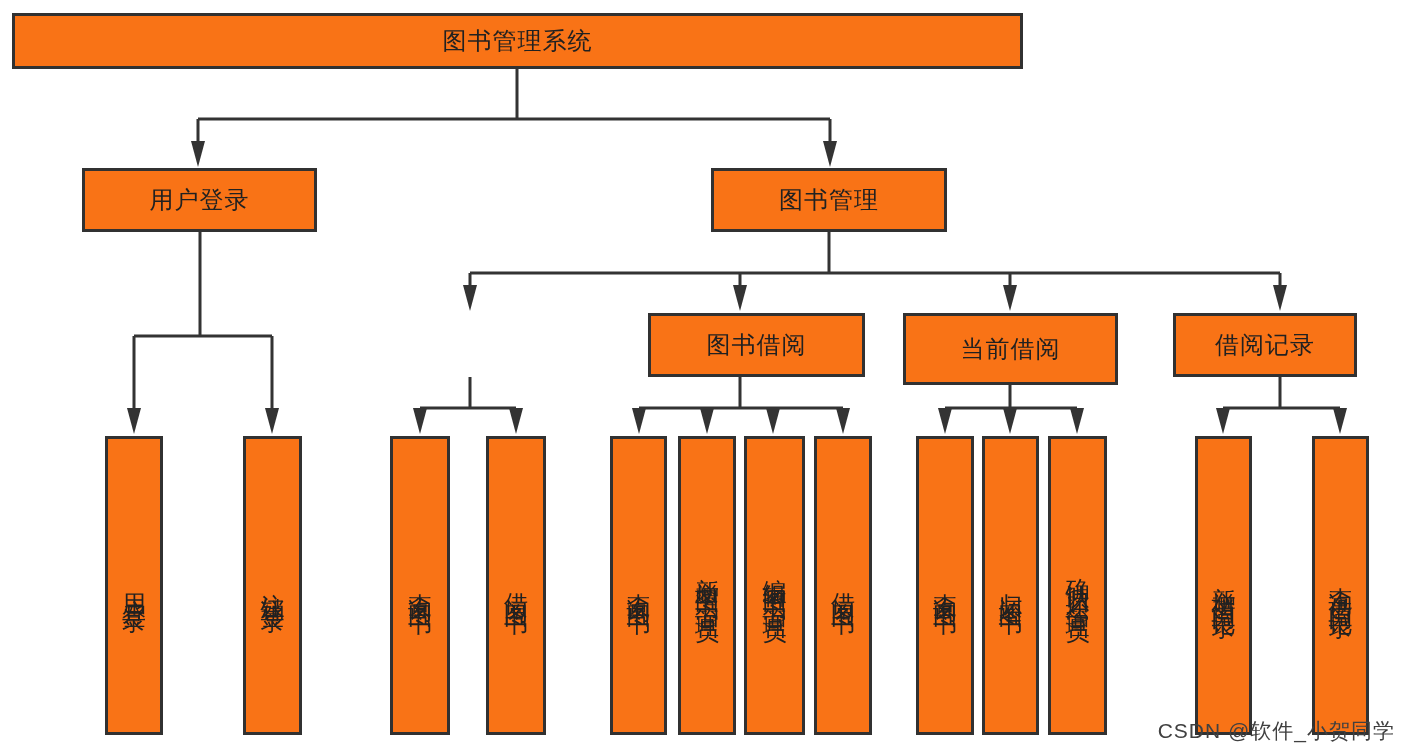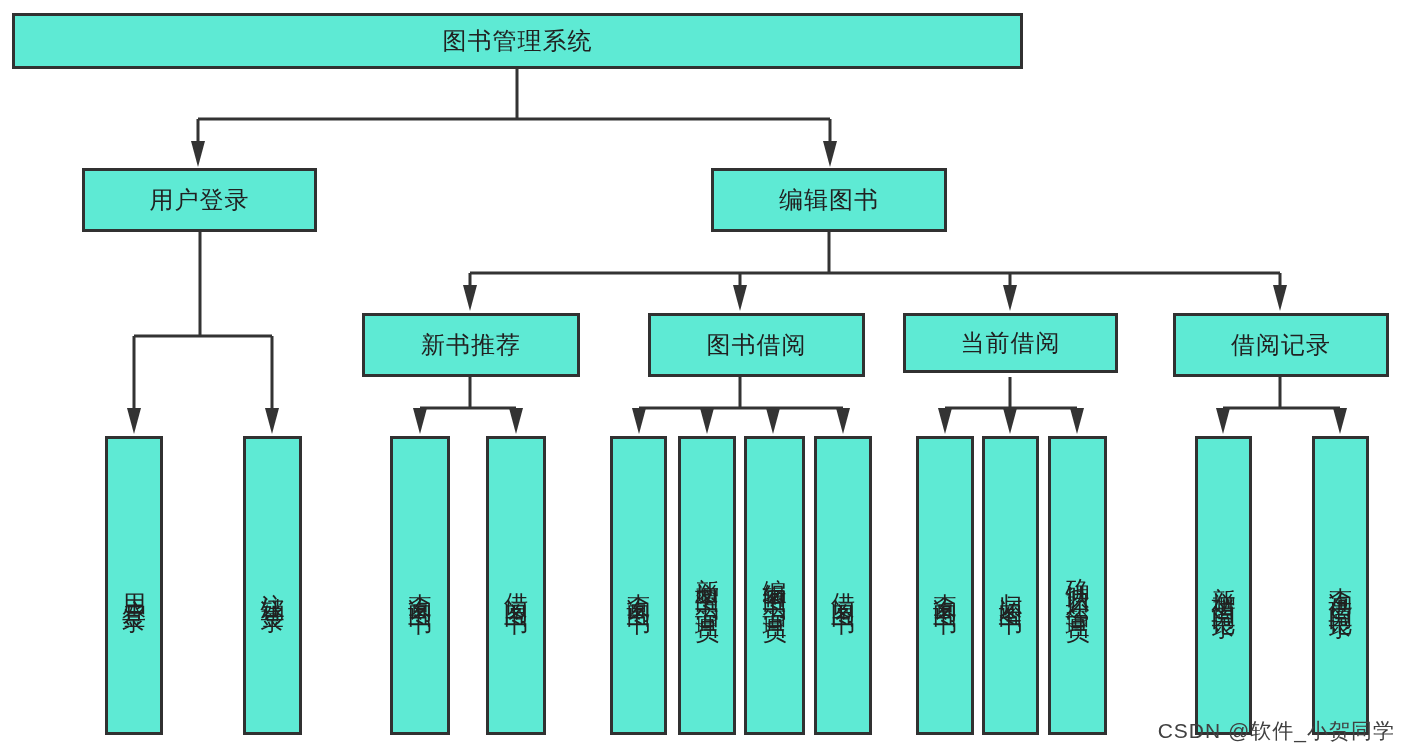--- a/index.html
+++ b/index.html
@@ -2,21 +2,21 @@
 <html><head>
 <meta charset="utf-8">
 <style>
   html,body{margin:0;padding:0;background:#fff;}
   .canvas{
     position:relative;width:1405px;height:747px;background:#ffffff;
     font-family:"Liberation Sans",sans-serif;overflow:hidden;
   }
   .box{
     position:absolute;box-sizing:border-box;
-    border:3px solid #313131;background:#5eead4;
+    border:3px solid #313131;background:#f97316;
     display:flex;align-items:center;justify-content:center;
     color:#212121;
   }
   .hbox{font-size:24px;letter-spacing:1px;white-space:nowrap;}
   .vbox{
     writing-mode:vertical-rl;text-orientation:mixed;
     font-size:24px;letter-spacing:6px;line-height:1;text-align:center;
   }
   .connectors{position:absolute;left:0;top:0;pointer-events:none;}
   .watermark{
@@ -57,26 +57,25 @@
       <polygon points="1003,408 1017,408 1010,434"></polygon>
       <polygon points="1070,408 1084,408 1077,434"></polygon>
       <polygon points="1216,408 1230,408 1223,434"></polygon>
       <polygon points="1333,408 1347,408 1340,434"></polygon>
     </g>
   </svg>
 
   <div class="box hbox" style="left:12px;top:13px;width:1011px;height:56px;">图书管理系统</div>
 
   <div class="box hbox" style="left:82px;top:168px;width:235px;height:64px;">用户登录</div>
-  <div class="box hbox" style="left:711px;top:168px;width:236px;height:64px;">编辑图书</div>
+  <div class="box hbox" style="left:711px;top:168px;width:236px;height:64px;">图书管理</div>
 
-  <div class="box hbox" style="left:362px;top:313px;width:218px;height:64px;">新书推荐</div>
   <div class="box hbox" style="left:648px;top:313px;width:217px;height:64px;">图书借阅</div>
-  <div class="box hbox" style="left:903px;top:313px;width:215px;height:60px;font-family:Liberation Mono, monospace;">当前借阅</div>
-  <div class="box hbox" style="left:1173px;top:313px;width:216px;height:64px;">借阅记录</div>
+  <div class="box hbox" style="left:903px;top:313px;width:215px;height:72px;font-family:Liberation Mono, monospace;">当前借阅</div>
+  <div class="box hbox" style="left:1173px;top:313px;width:184px;height:64px;">借阅记录</div>
 
   <div class="box vbox" style="left:105px;top:436px;width:58px;height:299px;">用户登录</div>
   <div class="box vbox" style="left:243px;top:436px;width:59px;height:299px;">注销登录</div>
 
   <div class="box vbox" style="left:390px;top:436px;width:60px;height:299px;">查询图书</div>
   <div class="box vbox" style="left:486px;top:436px;width:60px;height:299px;">借阅图书</div>
 
   <div class="box vbox" style="left:610px;top:436px;width:57px;height:299px;">查询图书</div>
   <div class="box vbox" style="left:678px;top:436px;width:58px;height:299px;">新增图书（管理员）</div>
   <div class="box vbox" style="left:744px;top:436px;width:61px;height:299px;">编辑图书（管理员）</div>

